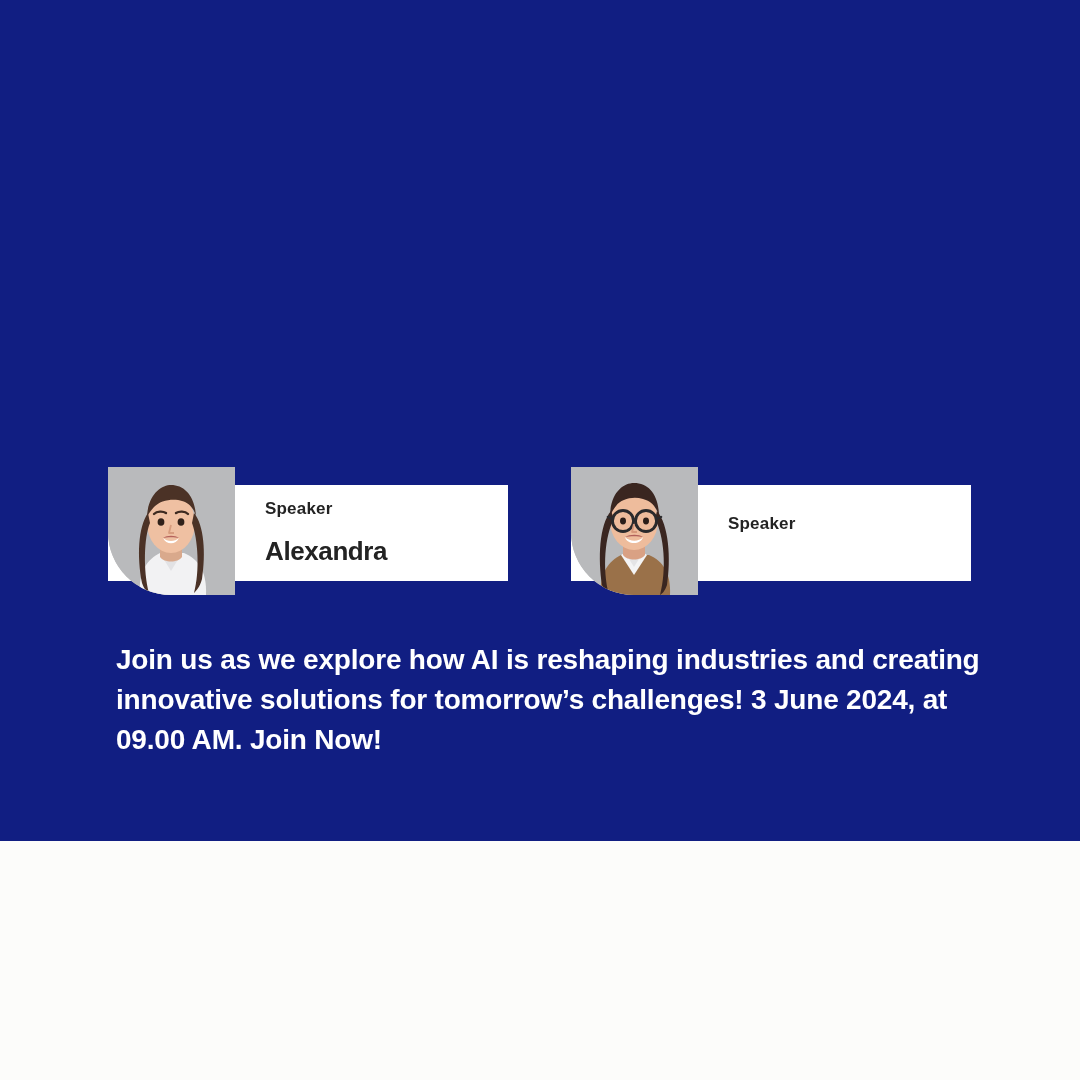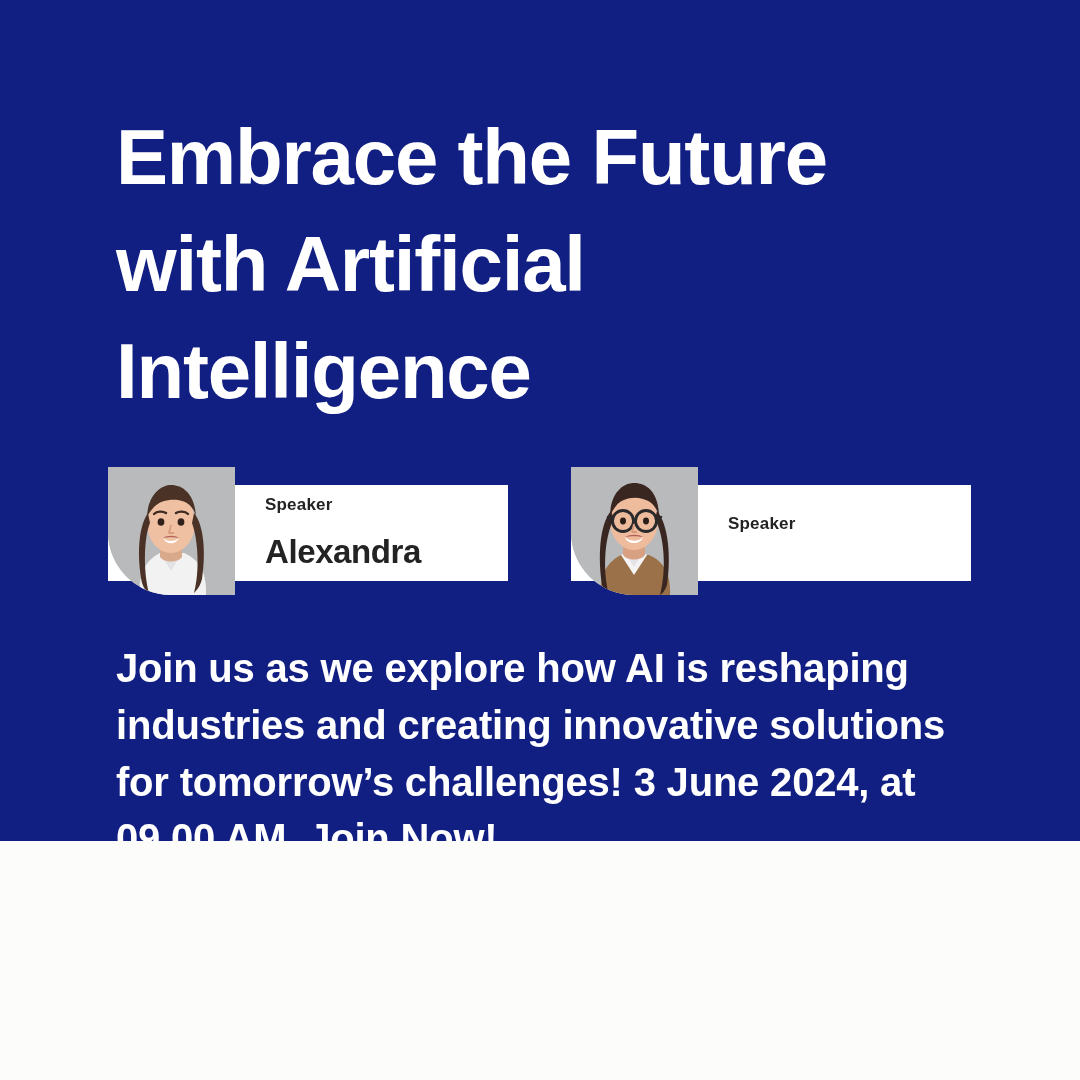--- a/index.html
+++ b/index.html
@@ -98,34 +98,34 @@
     color: #232323;
     font-size: 17px;
     font-weight: 700;
     letter-spacing: 0.2px;
     line-height: 1.2;
     margin-bottom: 18px;
   }
 
   .speaker-name {
     color: #232323;
-    font-size: 33px;
+    font-size: 26px;
     font-weight: 700;
     letter-spacing: -0.4px;
     line-height: 1.15;
   }
 
   
   .body-copy {
     position: absolute;
     left: 116px;
     top: 640px;
     width: 880px;
     color: #FFFFFF;
-    font-size: 40px;
+    font-size: 28px;
     font-weight: 700;
     line-height: 1.42;
     letter-spacing: -0.2px;
     white-space: pre-line;
   }
 
   
   .footer {
     position: absolute;
     left: 0;
@@ -135,23 +135,20 @@
     background: #FCFCFA;
   }
 </style>
 </head>
 <body>
 
 <div class="poster">
 
   <div class="hero">
 
-    <h1 class="headline">Embrace the Future
-with Artificial
-Intelligence</h1>
 
     <div class="speakers">
 
       <div class="speaker speaker-1">
         <div class="namecard">
           <div class="speaker-role">Speaker</div>
           <div class="speaker-name">Alexandra</div>
         </div>
         <div class="photo">
           <svg viewBox="0 0 127 128" xmlns="http://www.w3.org/2000/svg" aria-hidden="true">

